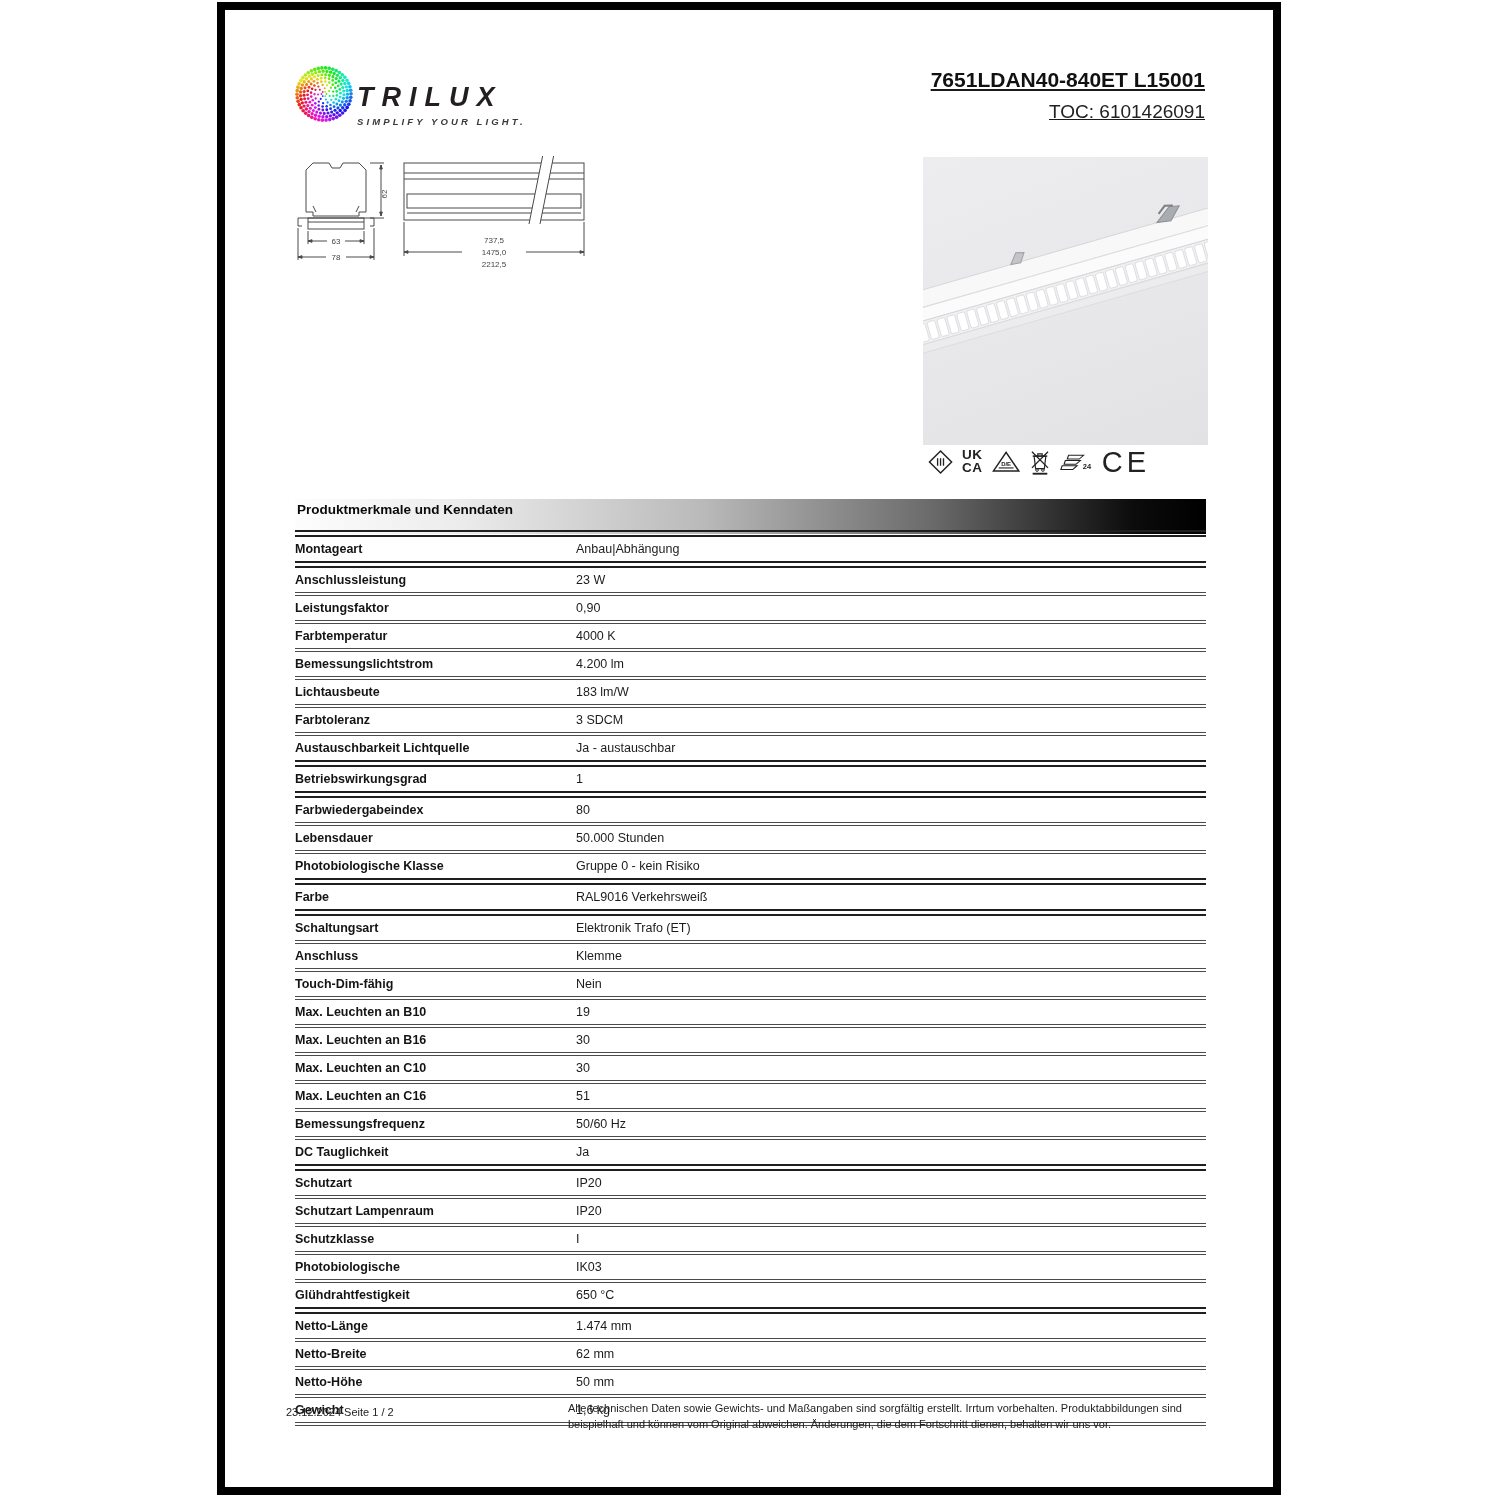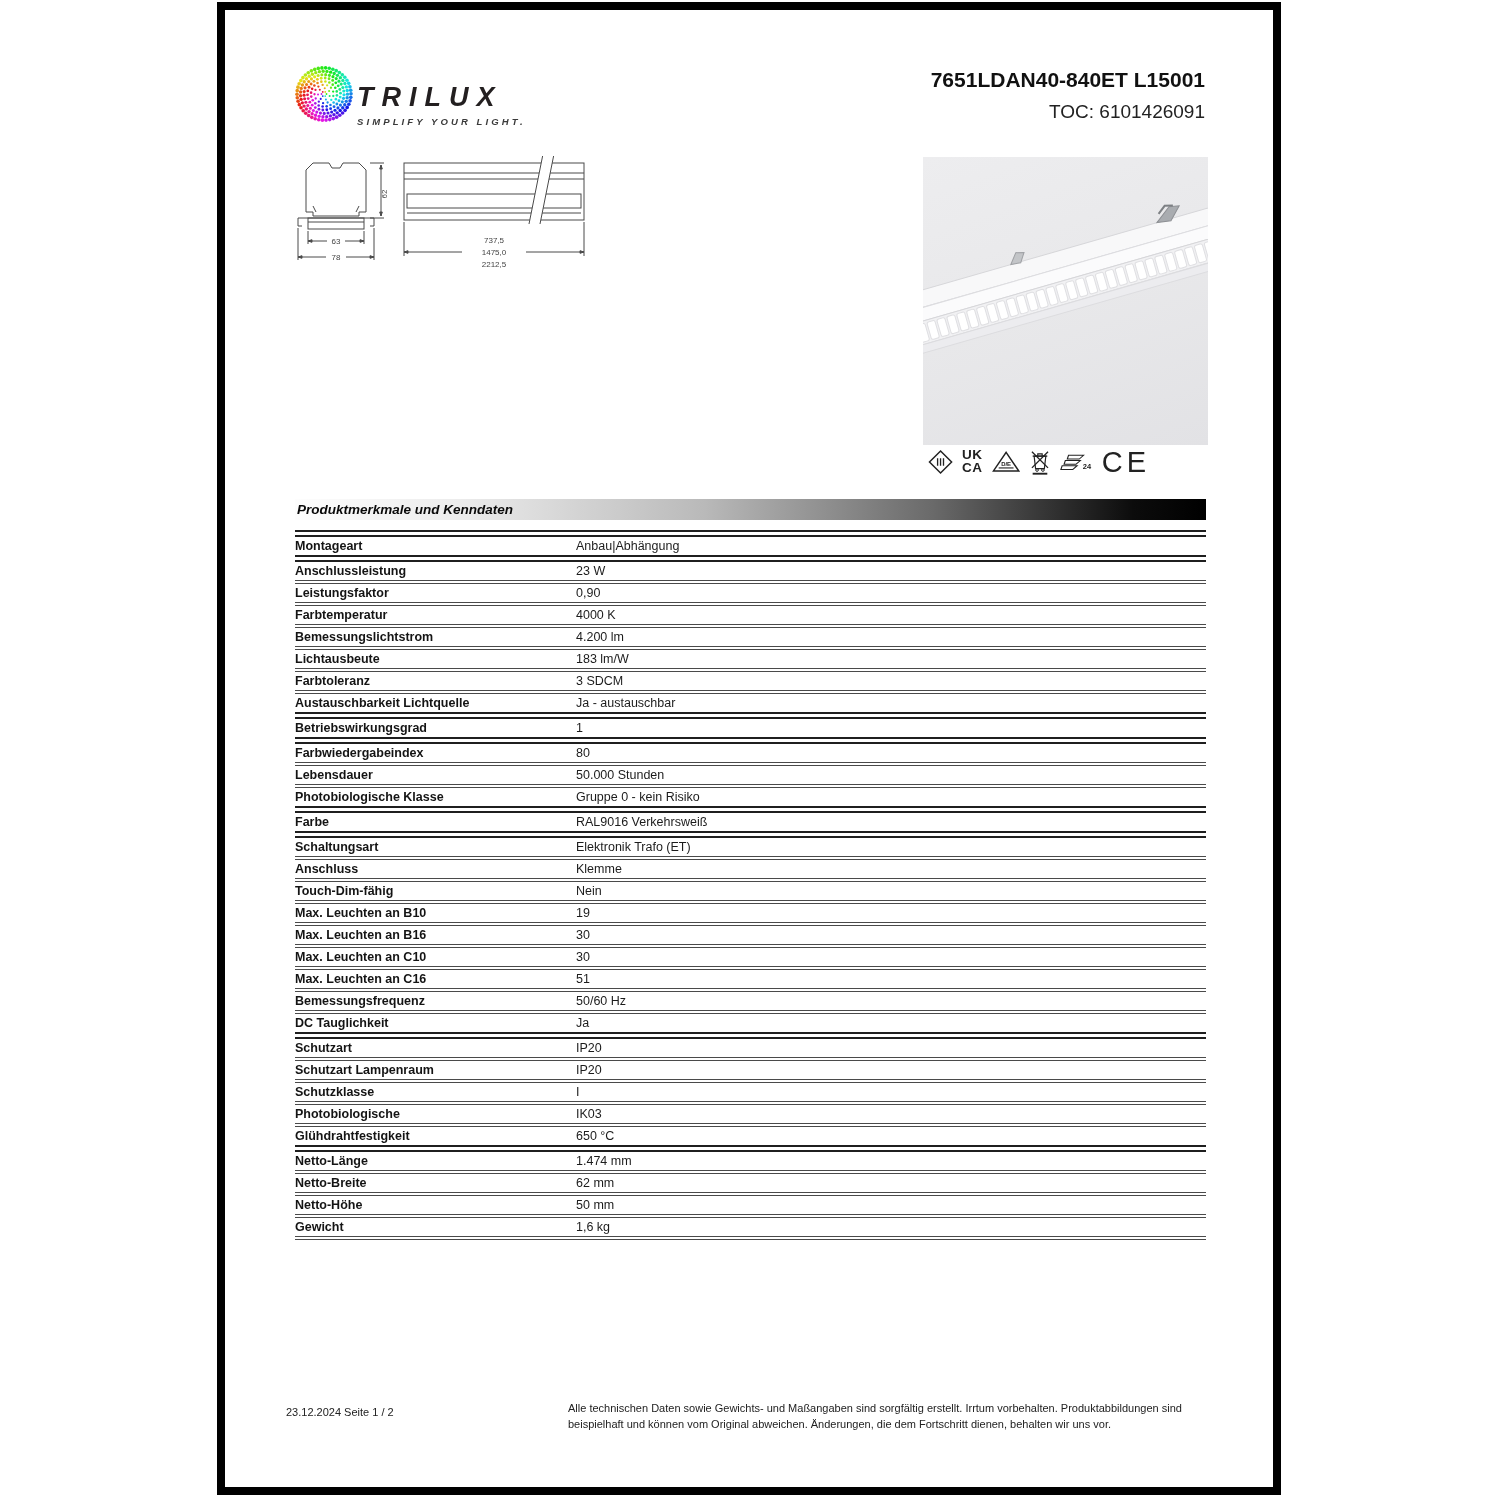--- a/index.html
+++ b/index.html
@@ -9,46 +9,45 @@
   }
   .page{
     position:absolute;left:217px;top:2px;width:1064px;height:1493px;
     border:8px solid #000;background:#fff;box-sizing:border-box;
   }
   
   .logo-sphere{position:absolute;left:294px;top:64px;width:60px;height:60px;}
   .logo-text{position:absolute;left:357px;top:84px;font-style:italic;}
   .brand{font-size:27px;font-weight:bold;letter-spacing:8px;color:#231f20;line-height:1;}
   .tagline{font-size:9.5px;font-weight:bold;letter-spacing:3.1px;color:#3a3a3a;margin-top:5px;}
-  .codeblock{position:absolute;left:700px;top:68px;width:505px;text-align:right;}
+  .codeblock{position:absolute;left:700px;top:68px;width:505px;text-align:right;text-decoration:underline;}
   .pcode{font-size:21px;font-weight:bold;color:#111;}
   .toc{font-size:19px;color:#222;margin-top:9px;}
   
   .drawing{position:absolute;left:286px;top:156px;width:322px;height:130px;}
   .drawing text{font-family:"Liberation Sans",sans-serif;font-size:8px;fill:#444;}
   
   .photo{
     position:absolute;left:923px;top:157px;width:285px;height:288px;overflow:hidden;
     background:linear-gradient(160deg,#ededef 0%,#e8e8ea 50%,#e2e2e5 100%);
   }
   
   .certs{position:absolute;left:928px;top:443px;width:222px;height:38px;display:flex;justify-content:flex-end;align-items:center;gap:9px;}
   .certs svg{display:block;}
   .ukca{font-size:13.5px;font-weight:bold;line-height:0.95;color:#222;letter-spacing:0.5px;text-align:center;}
   .ce{font-size:29px;color:#222;letter-spacing:4px;line-height:1;text-align:right;}
   
   .sectionbar{
-    position:absolute;left:295px;top:499px;width:911px;height:21px;
+    position:absolute;left:295px;top:499px;width:911px;height:35px;
     background:linear-gradient(to right,#fdfdfd 0%,#ececec 18%,#b9b9b9 45%,#6a6a6a 70%,#0c0c0c 92%,#000 100%);
-    font-style:italic;
   }
   .sectionbar .title{font-size:13.5px;font-weight:bold;color:#0a0a0a;line-height:21px;padding-left:2px;}
   
   .spec-table{position:absolute;left:295px;top:530px;width:911px;}
-  .spec-row{display:flex;align-items:center;height:18px;}
+  .spec-row{display:flex;align-items:center;height:24px;}
   .spec-label{width:281px;font-size:12.5px;font-weight:bold;color:#141414;white-space:nowrap;}
   .spec-value{font-size:12.5px;color:#1c1c1c;white-space:nowrap;}
   .spec-divider{height:2px;border-top:1px solid #4a4a4a;border-bottom:1px solid #4a4a4a;box-sizing:content-box;}
   .spec-divider.group{height:3px;border-top:2px solid #1f1f1f;border-bottom:2px solid #1f1f1f;}
   
   .footer-left{position:absolute;left:286px;top:1406px;font-size:11px;color:#222;}
   .footer-right{position:absolute;left:568px;top:1401px;width:614px;font-size:11px;color:#222;line-height:1.45;}
 </style>
 </head>
 <body>

